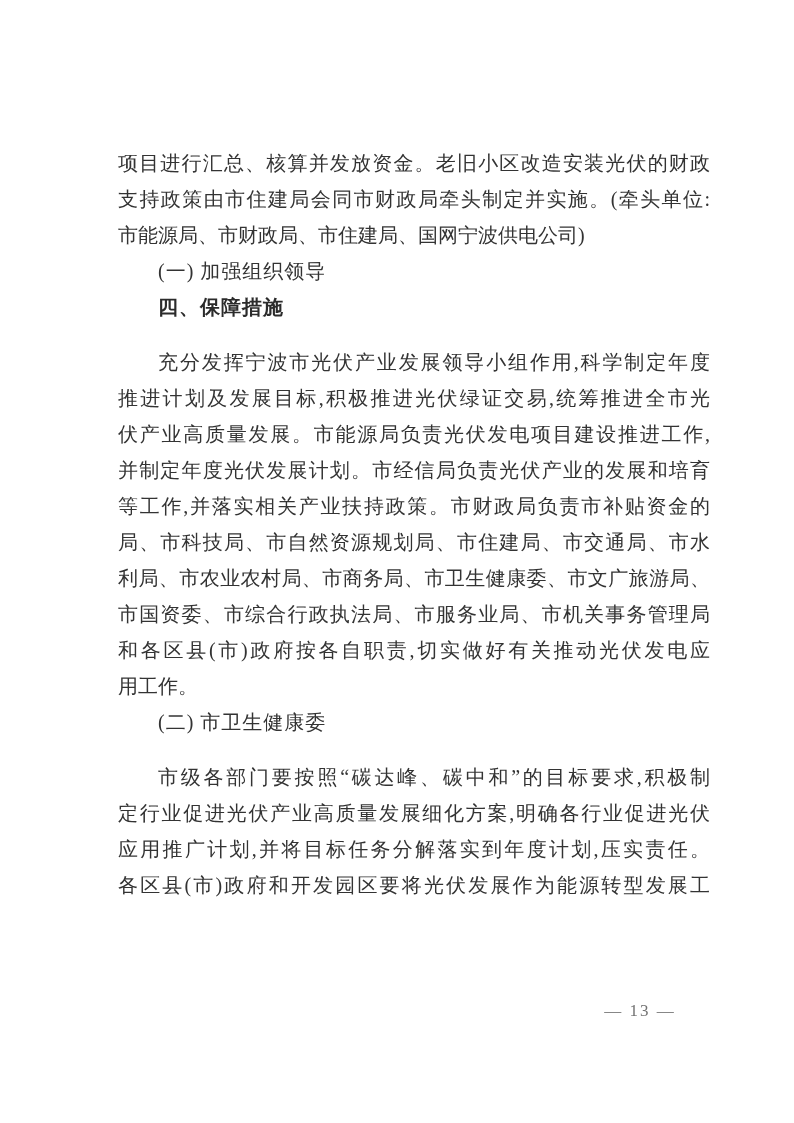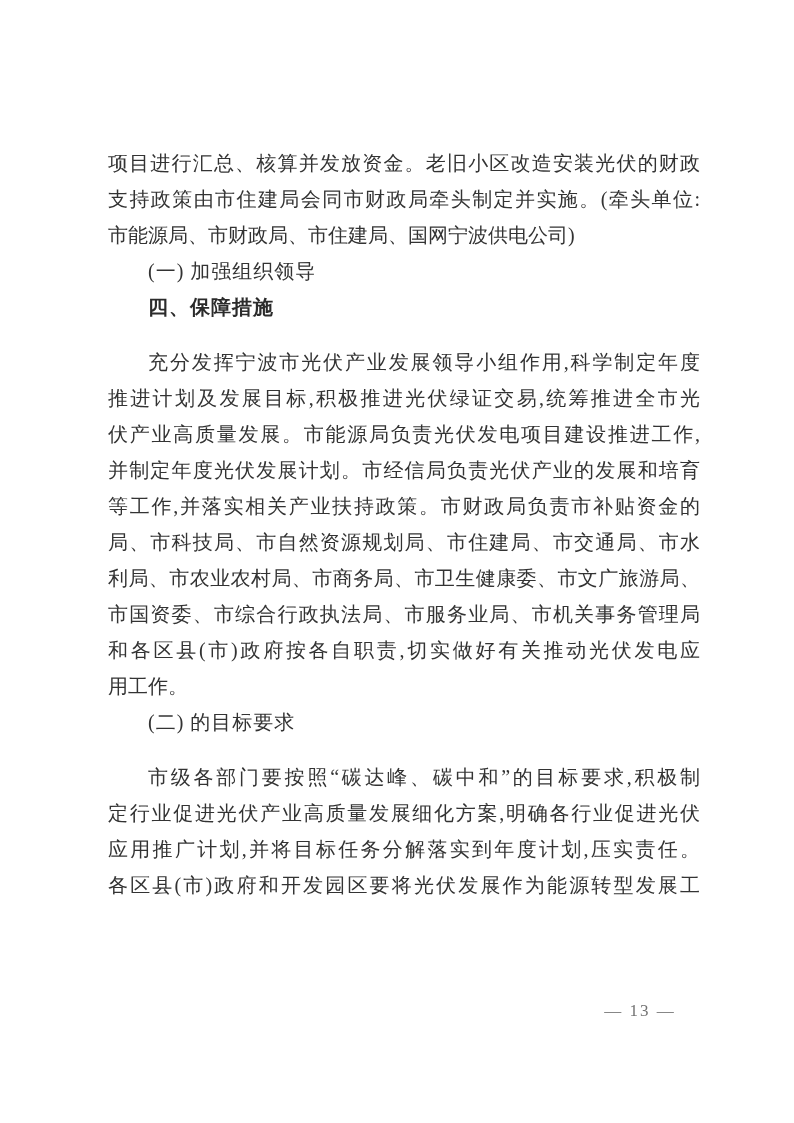--- a/index.html
+++ b/index.html
@@ -11,21 +11,21 @@
   .page {
     position: relative;
     width: 794px;
     height: 1123px;
     margin: 0 auto;
     background: #ffffff;
     overflow: hidden;
   }
   .content {
     position: absolute;
-    left: 108px;
+    left: 118px;
     top: 145px;
     width: 592px;
     font-size: 20px;
     line-height: 36px;
     color: #333333;
   }
   .line {
     white-space: nowrap;
     text-align: justify;
     text-align-last: justify;
@@ -80,21 +80,21 @@
     <div class="line">推进计划及发展目标,积极推进光伏绿证交易,统筹推进全市光</div>
     <div class="line">伏产业高质量发展。市能源局负责光伏发电项目建设推进工作,</div>
     <div class="line">并制定年度光伏发展计划。市经信局负责光伏产业的发展和培育</div>
     <div class="line">等工作,并落实相关产业扶持政策。市财政局负责市补贴资金的</div>
     <div class="line">局、市科技局、市自然资源规划局、市住建局、市交通局、市水</div>
     <div class="line">利局、市农业农村局、市商务局、市卫生健康委、市文广旅游局、</div>
     <div class="line">市国资委、市综合行政执法局、市服务业局、市机关事务管理局</div>
     <div class="line">和各区县(市)政府按各自职责,切实做好有关推动光伏发电应</div>
     <div class="line last">用工作。</div>
 
-    <div class="line heading2">(二) 的目标要求</div>
+    <div class="line heading2">(二) 市卫生健康委</div>
 
     <div class="line indent">市级各部门要按照“碳达峰、碳中和”的目标要求,积极制</div>
     <div class="line">定行业促进光伏产业高质量发展细化方案,明确各行业促进光伏</div>
     <div class="line">应用推广计划,并将目标任务分解落实到年度计划,压实责任。</div>
     <div class="line">各区县(市)政府和开发园区要将光伏发展作为能源转型发展工</div>
 
   </div>
 
   <div class="pagenum">— 13 —</div>
 </div>

